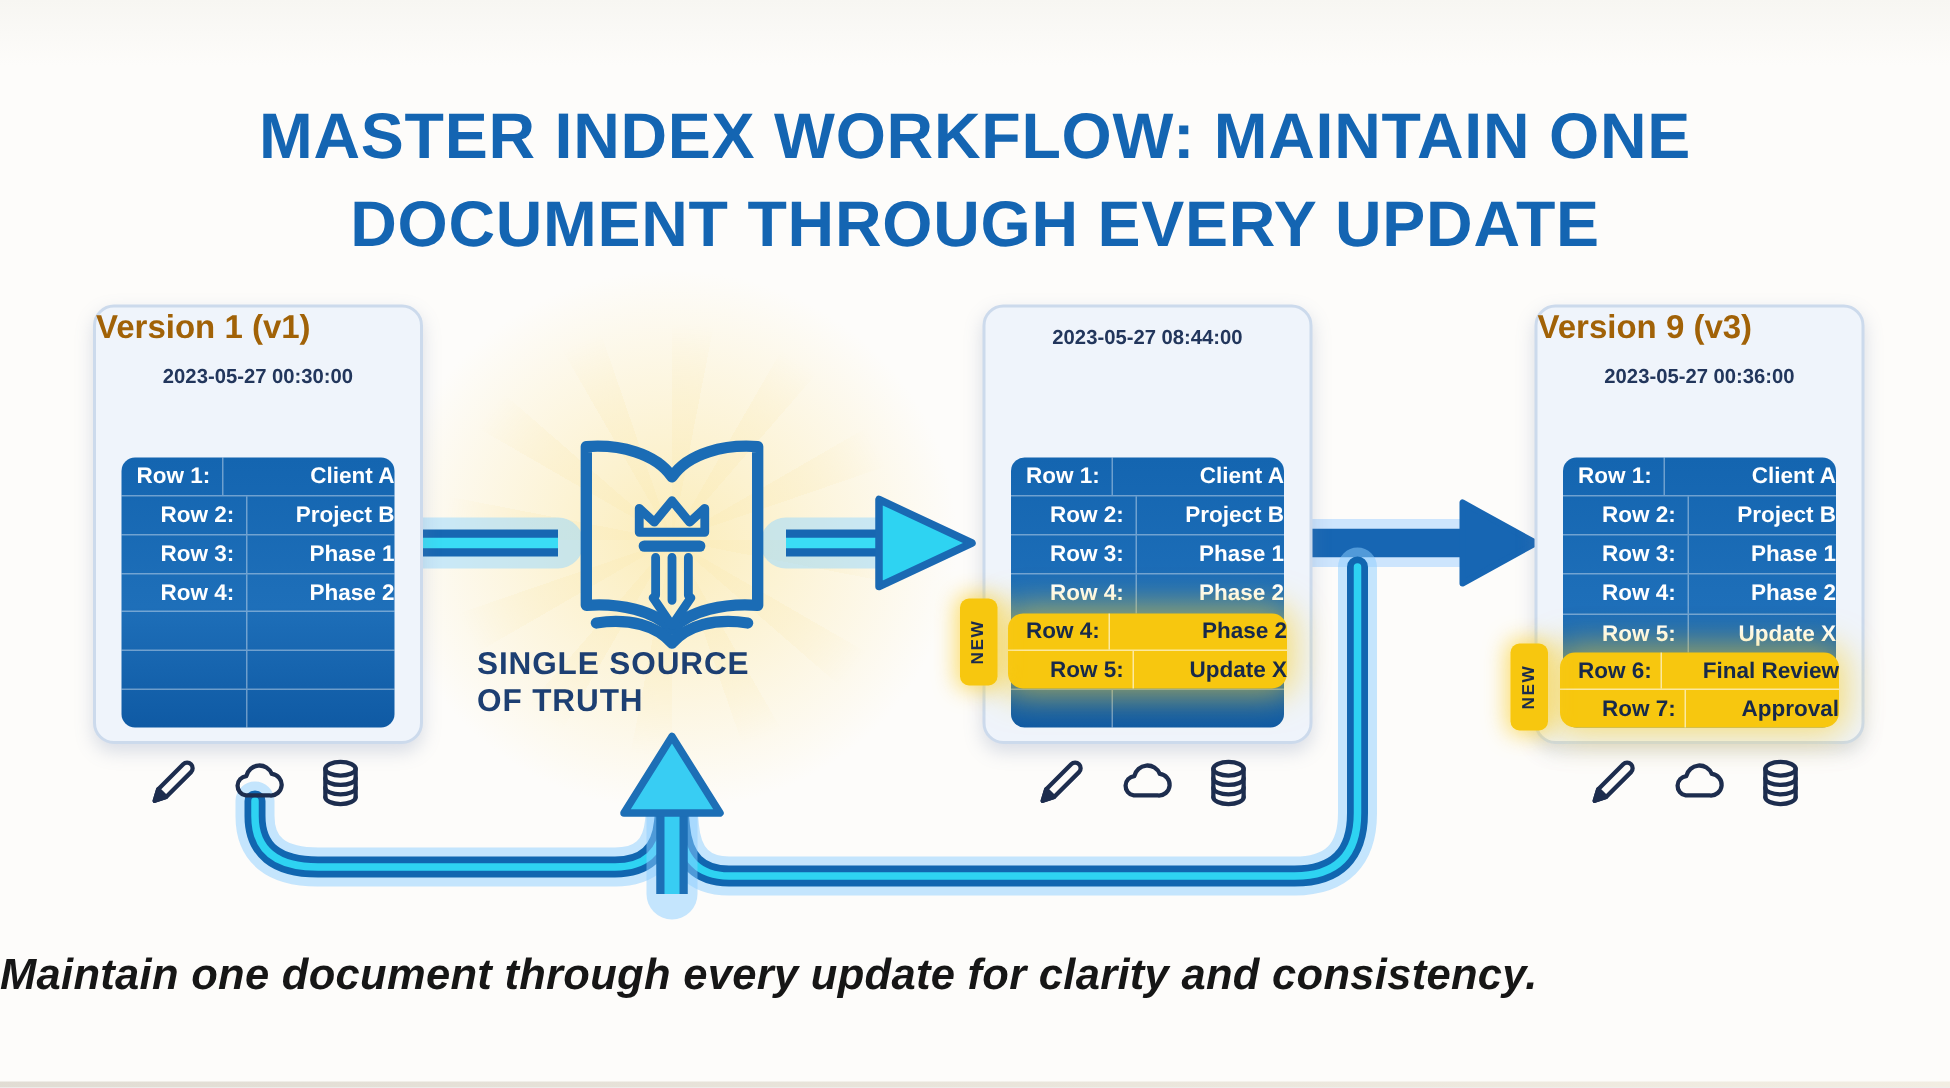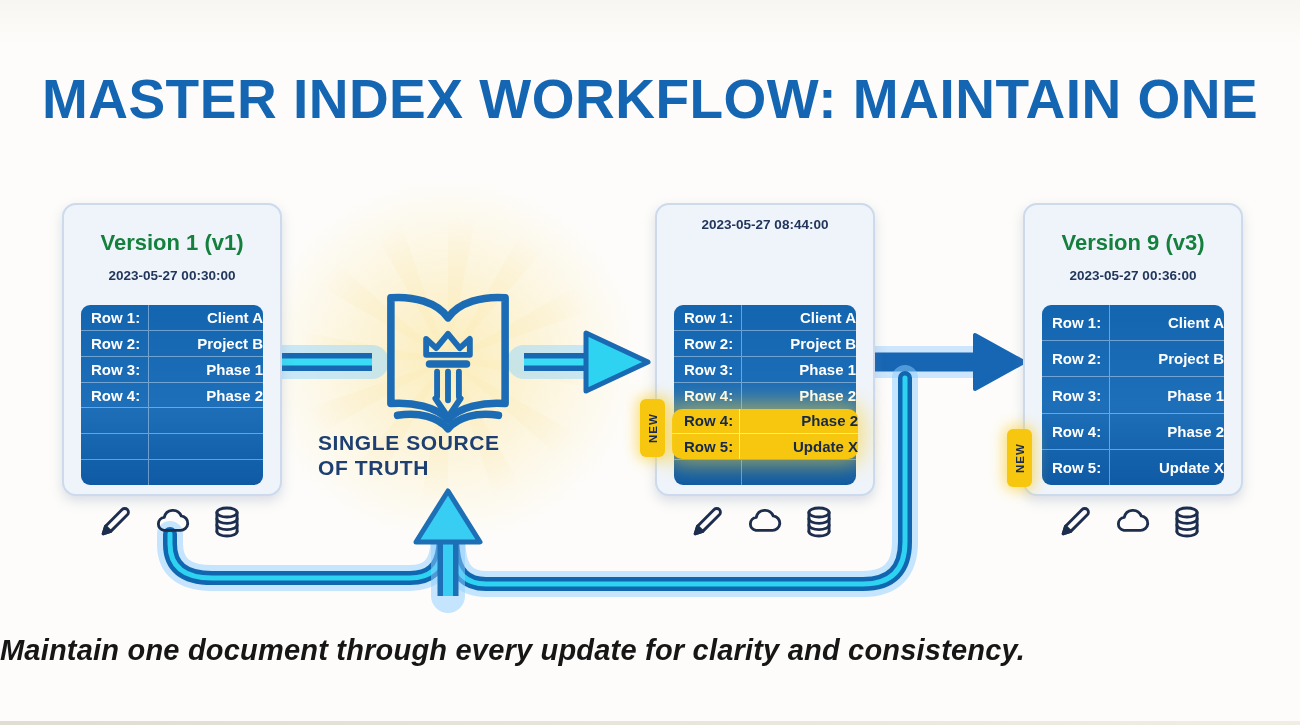--- a/index.html
+++ b/index.html
@@ -2,40 +2,40 @@
 <html><head>
 <meta charset="utf-8">
 <style>
   html,body{margin:0;padding:0;}
   body{font-family:"Liberation Sans",sans-serif;background:#e9e9e9;}
   #stage{position:relative;width:1300px;height:725px;overflow:hidden;
          background:linear-gradient(180deg,#f7f6f2 0%,#fdfcfa 6%,#fdfcfa 100%);}
 
   
   .main-title{position:absolute;top:62px;left:0;width:100%;text-align:center;
-    color:#1465b2;font-weight:800;font-size:55px;line-height:1.38;letter-spacing:.5px;}
+    color:#1465b2;font-weight:800;font-size:43px;line-height:1.38;letter-spacing:.5px;}
 
   
   .glow{position:absolute;left:258px;top:180px;width:380px;height:360px;border-radius:50%;
     background:radial-gradient(closest-side,rgba(251,236,183,.95) 0%,rgba(252,240,200,.6) 52%,rgba(252,243,214,0) 100%);}
   .rays{position:absolute;left:238px;top:160px;width:420px;height:400px;border-radius:50%;
     background:repeating-conic-gradient(rgba(247,214,110,.28) 0deg 11deg,rgba(255,255,255,0) 11deg 30deg);
     -webkit-mask-image:radial-gradient(closest-side,#000 0%,rgba(0,0,0,.6) 45%,transparent 72%);
             mask-image:radial-gradient(closest-side,#000 0%,rgba(0,0,0,.6) 45%,transparent 72%);}
 
   
   .card{position:absolute;width:216px;height:289px;background:#eff4fb;
     border:2px solid #ccdaec;border-radius:14px;box-shadow:0 5px 12px rgba(110,130,170,.25);z-index:3;}
-  .card-title{margin-top:25px;text-align:center;font-size:22px;font-weight:800;color:#15803d;}
+  .card-title{margin-top:0;text-align:left;font-size:22px;font-weight:800;color:#a16207;}
   .card-time{margin-top:12px;text-align:center;font-size:13.5px;font-weight:600;color:#22365c;}
   .vtable{position:absolute;left:17px;right:17px;top:68px;bottom:9px;
     background:linear-gradient(180deg,#1465b0 0%,#1e6fb9 55%,#0f5aa4 100%);
     border-radius:9px;display:flex;flex-direction:column;margin-top:32px;}
   .trow{flex:1;display:flex;align-items:center;color:#fff;font-size:15px;font-weight:600;}
-  .trow + .trow{border-top:1px solid rgba(255,255,255,.38);}
+  .trow + .trow{border-top:1px solid rgba(255,255,255,.38);padding-left:16px;}
   .tlabel{width:68px;align-self:stretch;display:flex;align-items:center;padding-left:10px;
     border-right:1px solid rgba(255,255,255,.38);box-sizing:border-box;}
   .tvalue{flex:1;padding-left:12px;text-align:right;}
   .hl-block{flex:2;display:flex;flex-direction:column;position:relative;margin:0 -2px;
     background:#f7c70f;border-radius:10px;box-shadow:0 0 22px 5px rgba(250,206,40,.6);}
   .hl-block .trow{color:#17294a;font-weight:700;}
   .hl-block .trow + .trow{border-top:1px solid rgba(255,255,255,.6);}
   .hl-block .tlabel{border-right:1px solid rgba(255,255,255,.6);padding-left:12px;}
   .hl-block + .trow{border-top:1px solid rgba(255,255,255,.38);}
 
@@ -65,20 +65,21 @@
 </head>
 <body>
 
 <div id="stage">
 
   <div class="rays"></div>
   <div class="glow"></div>
 
   <div class="main-title">
     <div>MASTER INDEX WORKFLOW: MAINTAIN ONE</div>
+    <div>DOCUMENT THROUGH EVERY UPDATE</div>
   </div>
 
   <svg class="arrows" width="1300" height="725" viewBox="0 0 1300 725">
 
     <g>
       <path d="M282 362 H372" stroke="rgba(150,215,255,0.5)" stroke-width="34" fill="none" stroke-linecap="round"></path>
       <path d="M282 362 H372" stroke="#1767b2" stroke-width="18" fill="none"></path>
       <path d="M282 362 H372" stroke="#3adcf5" stroke-width="7" fill="none"></path>
     </g>
 
@@ -204,20 +205,30 @@
         <div class="tvalue">Phase 1</div>
       </div>
       <div class="trow">
         <div class="tlabel">Row 4:</div>
         <div class="tvalue">Phase 2</div>
       </div>
       <div class="trow">
         <div class="tlabel">Row 5:</div>
         <div class="tvalue">Update X</div>
       </div>
+      <div class="hl-block">
+        <div class="trow">
+          <div class="tlabel">Row 6:</div>
+          <div class="tvalue">Final Review</div>
+        </div>
+        <div class="trow">
+          <div class="tlabel">Row 7:</div>
+          <div class="tvalue">Approval</div>
+        </div>
+      </div>
     </div>
   </div>
   <div class="new-badge" style="left:1007px;top:429px;">NEW</div>
 
   <div class="book-wrap">
     <svg width="168" height="160" viewBox="0 0 200 190" fill="none">
       <g stroke="#1b6cb5" stroke-linecap="round" stroke-linejoin="round">
         <path d="M100,52 C87,33 58,26 32,28 L32,154 C58,152 86,158 100,173 C114,158 142,152 168,154 L168,28 C142,26 113,33 100,52 Z" stroke-width="9"></path>
         <path d="M40,168 C66,164 88,170 100,184 C112,170 134,164 160,168" stroke-width="9"></path>
         <path d="M74,96 L74,77 L86,88 L100,71 L114,88 L126,77 L126,96 Z" stroke-width="7"></path>

